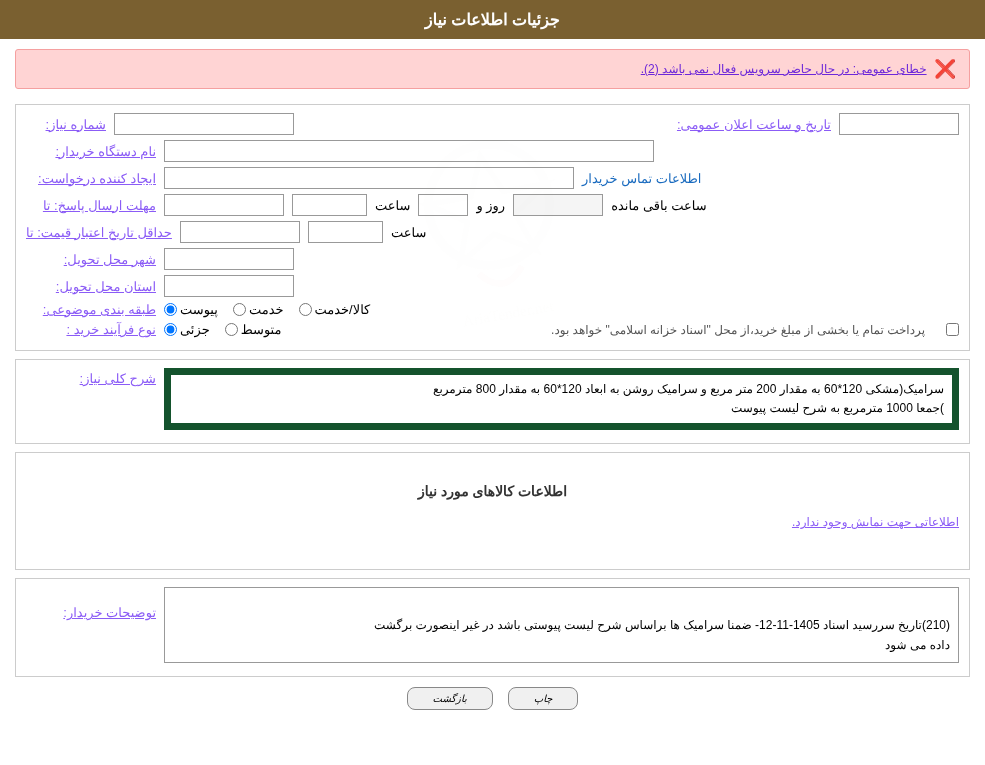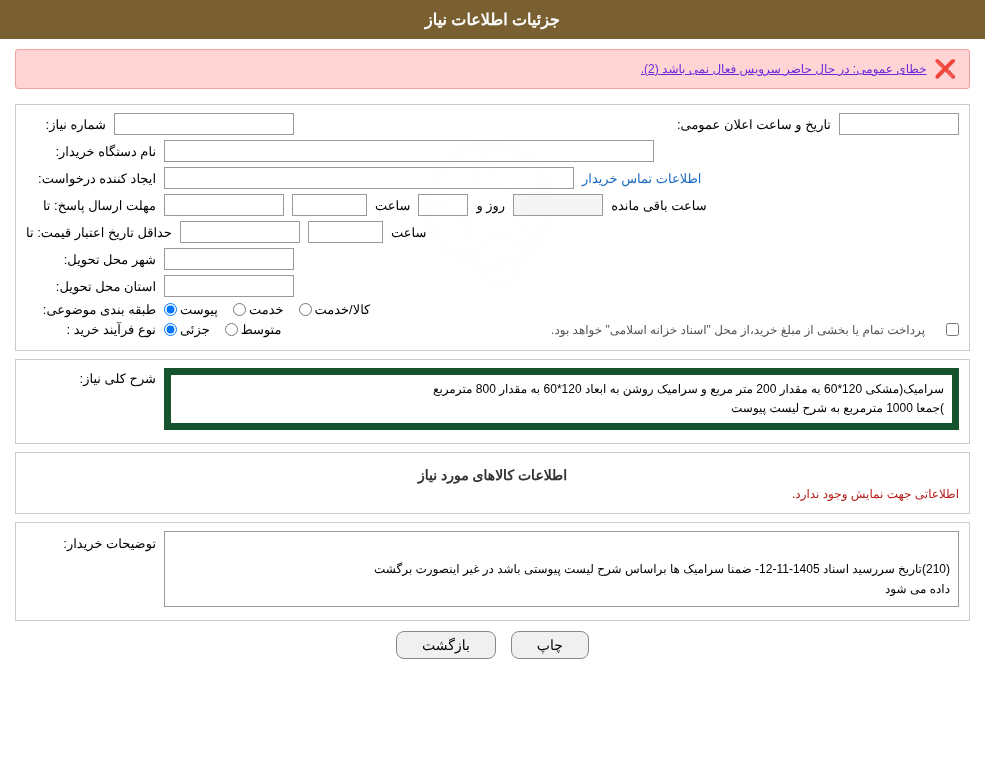--- a/index.html
+++ b/index.html
@@ -50,24 +50,25 @@
       padding: 5px 15px 10px;
     }
     
     .form-section {
       border: 1px solid #ccc;
       padding: 8px 10px;
       margin-bottom: 8px;
       background: #fff;
     }
     .form-label {
-      color: #000000;
+      color: #8b5cf6;
       white-space: nowrap;
       text-align: right;
       min-width: 80px;
+      text-decoration: underline;
     }
     .form-label-wide {
       min-width: 130px;
     }
     .form-input {
       border: 1px solid #999;
       padding: 2px 5px;
       background: #fff;
       height: 22px;
       font-family: Tahoma, Arial, sans-serif;
@@ -138,28 +139,29 @@
     
     .section-title {
       font-weight: bold;
       color: #333;
       margin: 6px 0 4px;
       font-size: 14px;
       text-align: center;
     }
     .goods-section {
       border: 1px solid #ccc;
-      padding: 8px 10px;
+      padding: 24px 10px;
       margin-bottom: 8px;
     }
     
     .info-notice {
-      color: #b91c1c;
-      font-size: 12px;
-      margin: 4px 0;
+      color: #8b5cf6;
+      font-size: 12px;
+      margin: 16px 0;
+      text-decoration: underline;
     }
     
     .buyer-desc-box {
       border: 1px solid #999;
       padding: 6px 8px;
       background: #fff;
       min-height: 70px;
       font-size: 12px;
       text-align: right;
       direction: rtl;
@@ -168,25 +170,26 @@
     
     .buttons-row {
       display: flex;
       justify-content: center;
       gap: 15px;
       margin: 10px 0;
     }
     .btn {
       padding: 5px 25px;
       font-family: Tahoma, Arial, sans-serif;
-      font-size: 14px;
+      font-size: 10px;
       cursor: pointer;
       border: 1px solid #999;
       background: #f5f5f5;
       border-radius: 8px;
+      font-style: italic;
     }
     .btn-print {
       background: #f0f0f0;
       border-color: #888;
     }
     .btn-back {
       background: #f0f0f0;
       border-color: #888;
     }
     
@@ -349,21 +352,21 @@
       <div class="info-notice">اطلاعاتی جهت نمایش وجود ندارد.</div>
     </div>
 
     <div class="form-section">
       <div class="row-flex" style="align-items:flex-start;">
         <div class="buyer-desc-box" style="flex:1;">
           <br>
           <span>(210)تاریخ سررسید اسناد 1405-11-12- ضمنا سرامیک ها براساس شرح لیست پیوستی باشد در غیر اینصورت برگشت</span><br>
           <span>داده می شود</span>
         </div>
-        <span class="form-label form-label-wide" style="margin-top:5px;">توضیحات خریدار:</span>
+        <span class="form-label form-label-wide" style="margin-top:18px;">توضیحات خریدار:</span>
       </div>
     </div>
 
     <div class="buttons-row">
       <button class="btn btn-print">چاپ</button>
       <button class="btn btn-back">بازگشت</button>
     </div>
 
   </div>
 </div>

